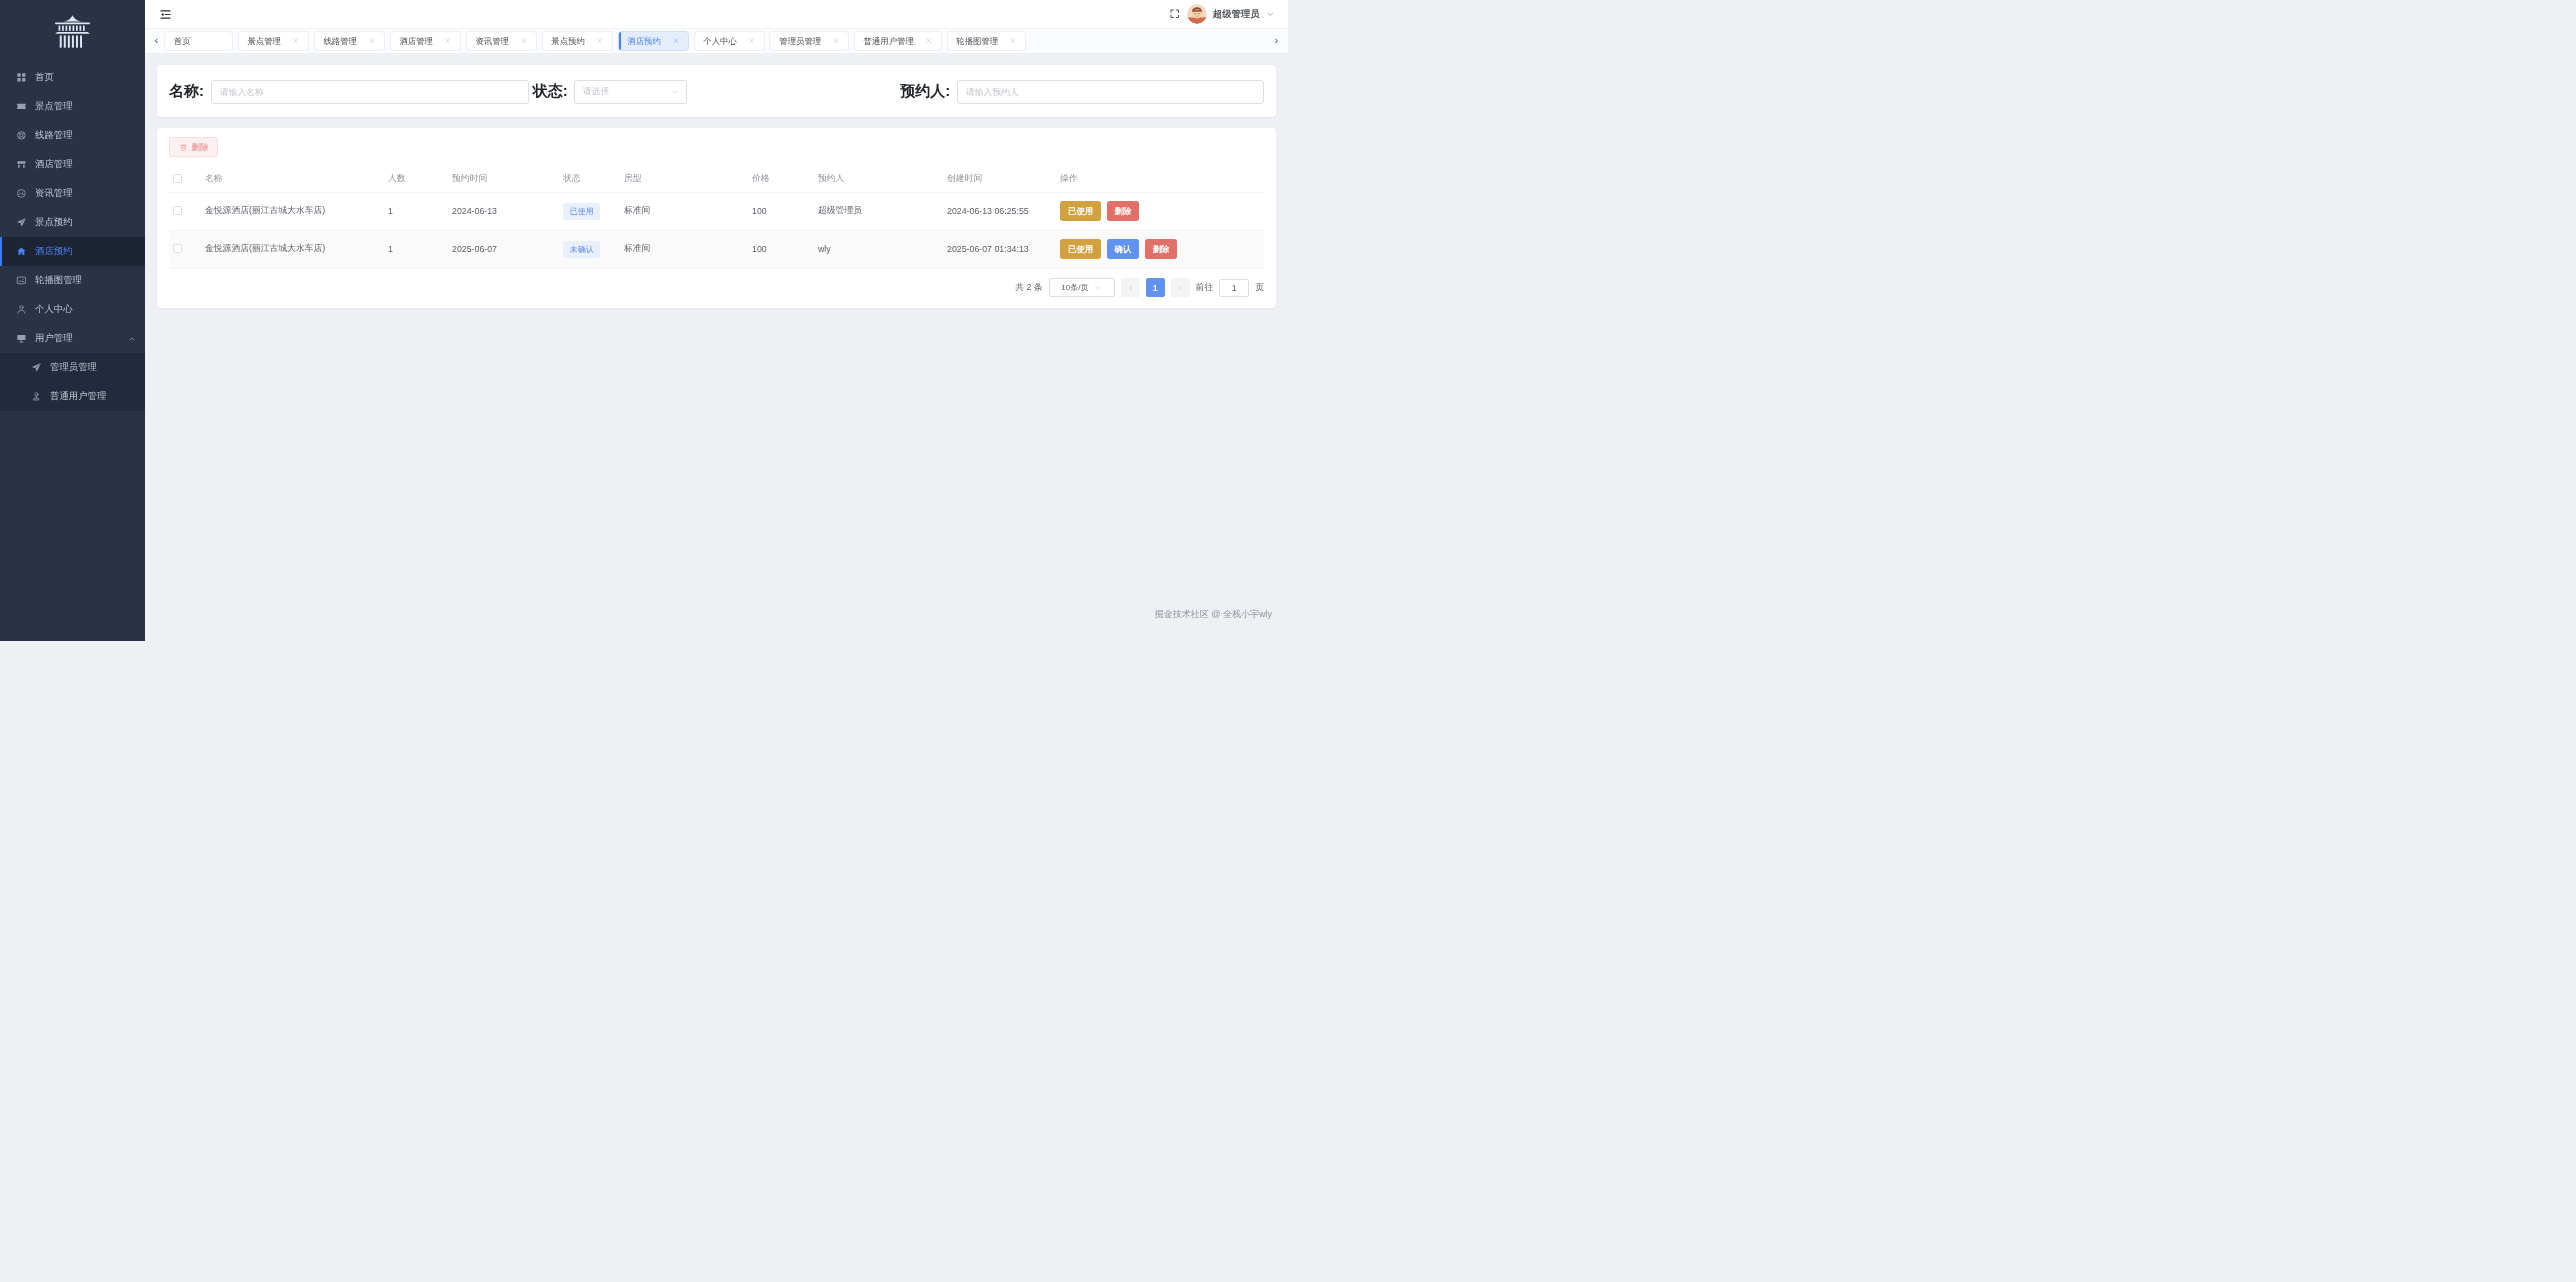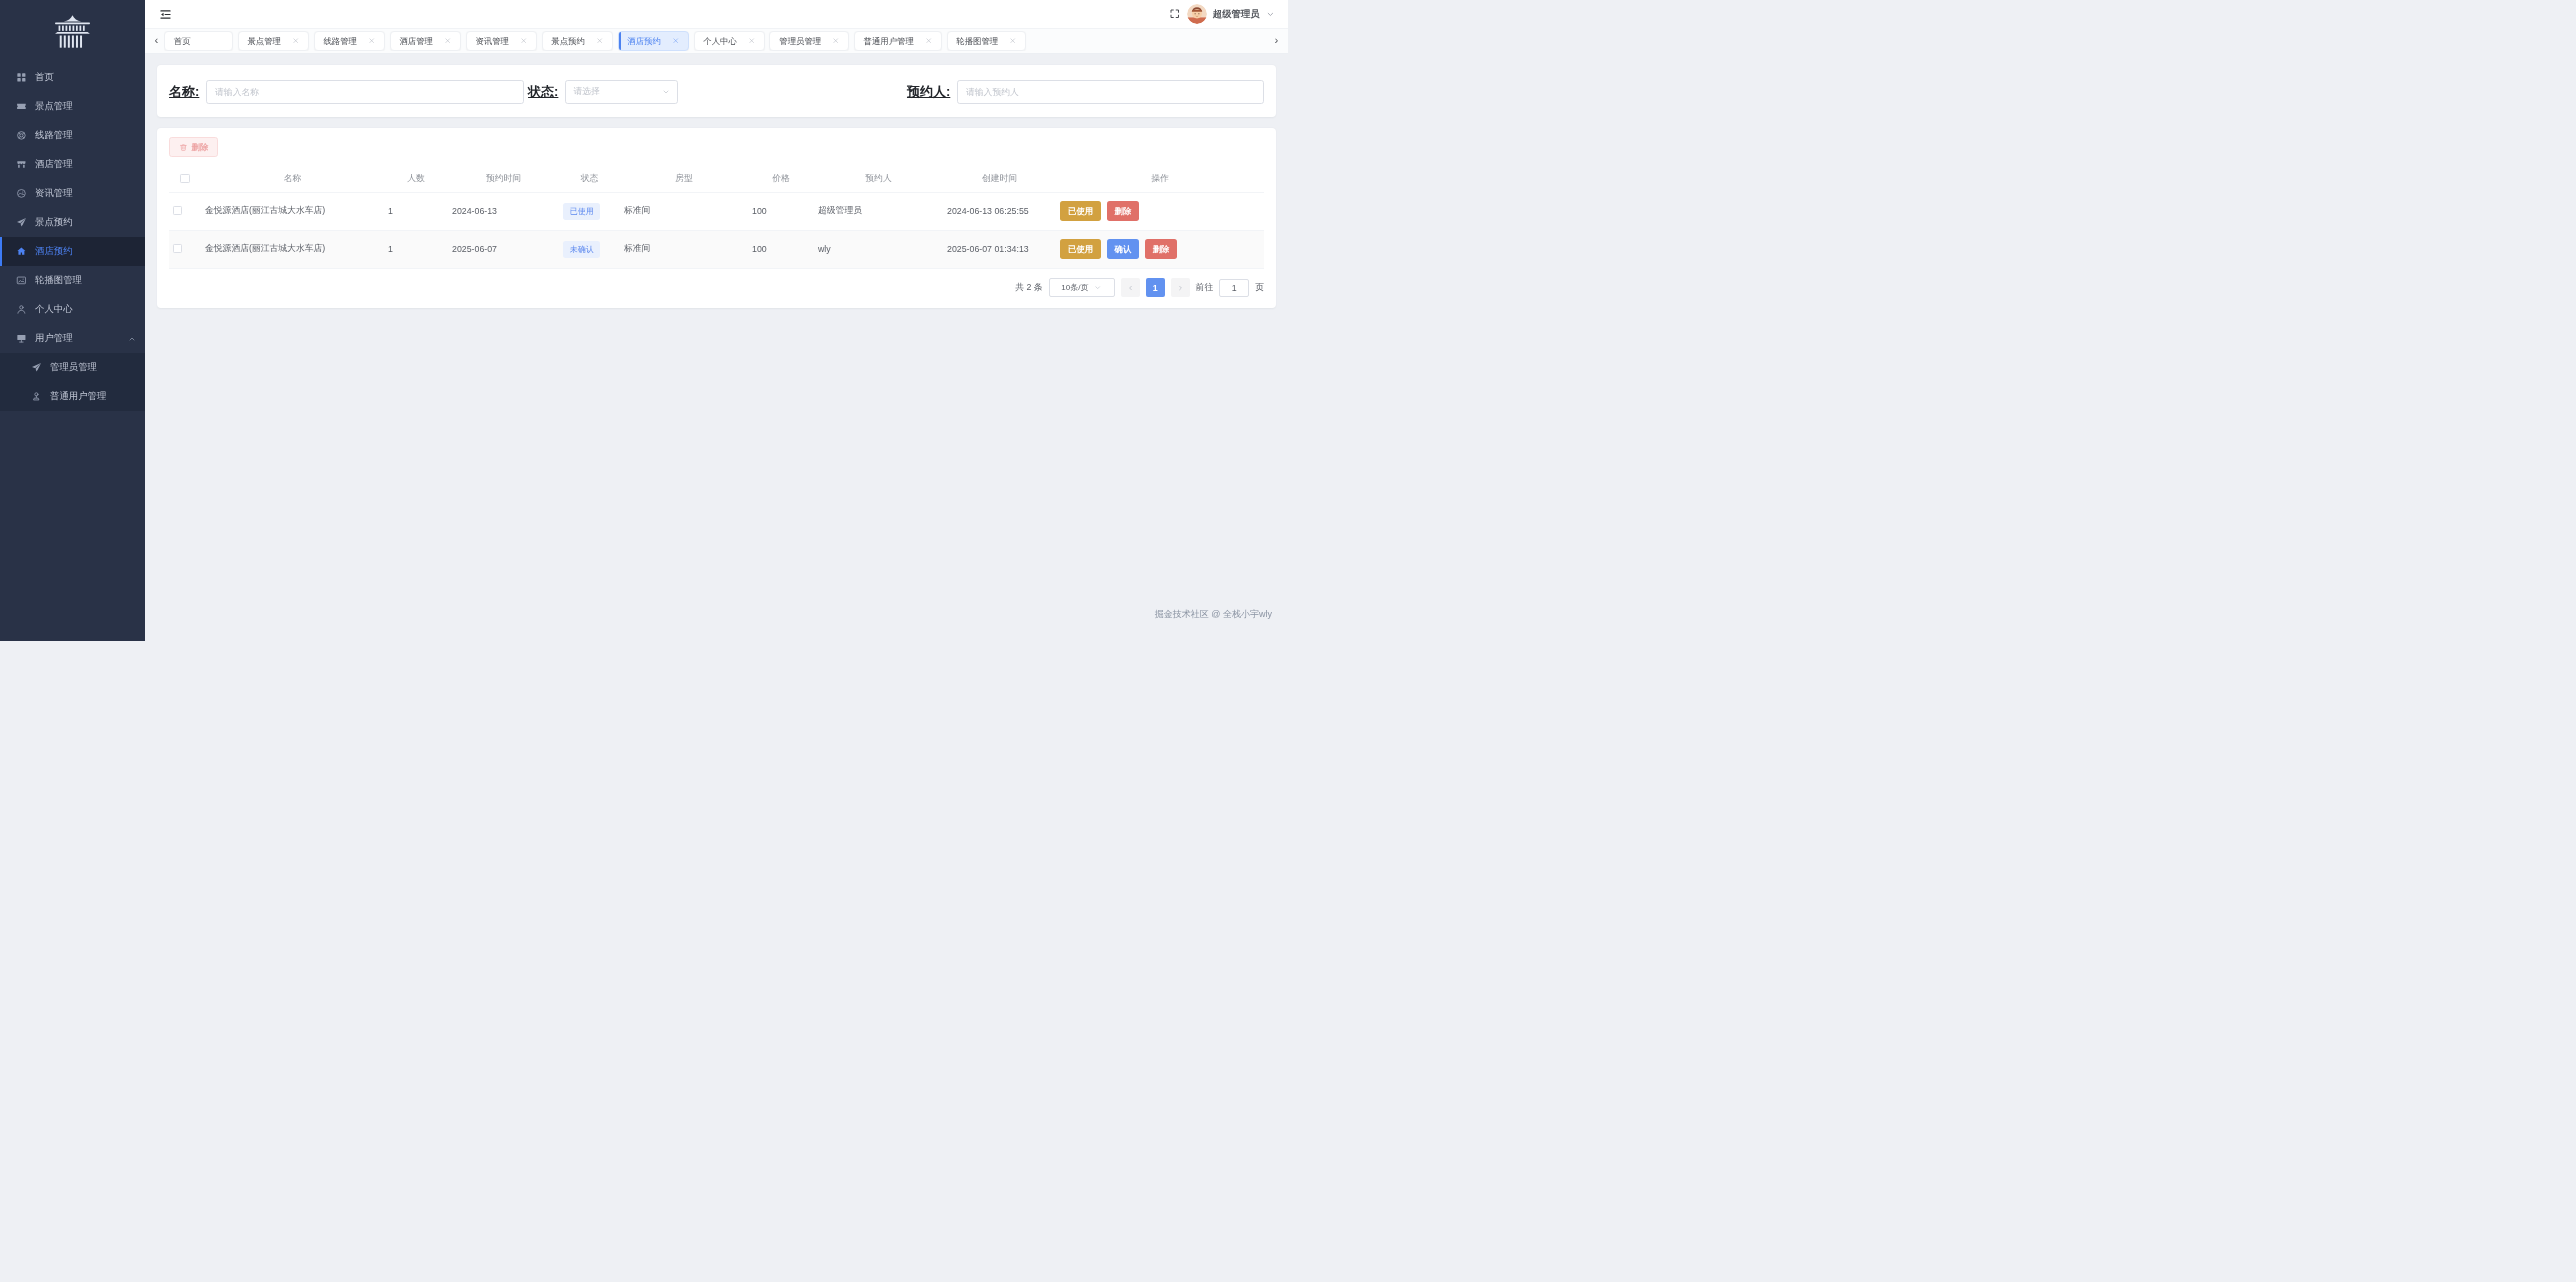--- a/index.html
+++ b/index.html
@@ -43,41 +43,41 @@
   .tab.active { background:#e3edfe; border-color:#cfe0fc; color:#4c82f0; }
   .tab.active::before { content:""; position:absolute; left:0; top:0; bottom:0; width:2.7px;
     background:#4c82f0; border-radius:4px 0 0 4px; }
   .tab.active .tab-close { color:#7ba4f4; }
   
   .content { flex:1; padding:10.8px 12px 0; position:relative; overflow:hidden; }
   .card { background:#fff; border-radius:4px; box-shadow:0 0.7px 2px rgba(31,45,61,.06); }
   .filter-card { padding:15px 12px 13.5px; margin-bottom:10.8px; }
   .filter-row { display:flex; align-items:center; }
   .field { display:flex; align-items:center; gap:6.7px; }
-  .field label { font-size:13px; color:#23262b; font-weight:700; white-space:nowrap;text-decoration:underline; }
+  .field label { font-size:15px; color:#23262b; font-weight:700; white-space:nowrap; }
   .inp { height:24px; border:0.7px solid #dcdfe6; border-radius:2.7px; padding:0 8px; font-size:8.8px;
     color:#333; width:318px; background:#fff; outline:none; }
   .inp::placeholder { color:#c0c4cc; }
   .status-field { margin-left:4px; }
   .select { width:113px; height:24px; border:0.7px solid #dcdfe6; border-radius:2.7px; display:flex;
     align-items:center; justify-content:space-between; padding:0 7.4px; color:#c0c4cc; font-size:8.8px;
     background:#fff; cursor:pointer; }
   .reserver-field { margin-left:auto; }
   .reserver-field .inp { width:307px; }
   .btn-row { margin-top:10.8px; display:flex; gap:6.7px; }
   .btn { display:inline-flex; align-items:center; gap:4.7px; height:22px; padding:0 10.8px; border-radius:2.7px;
     font-size:9px; cursor:pointer; border:0.7px solid transparent; font-weight:600; }
   .btn.primary { background:#6292f0; color:#fff; }
   .btn.plain { background:#fff; border-color:#dcdfe6; color:#4a4d53; }
   
   .table-card { padding:9.4px 12px 10.8px; }
   .btn-del { display:inline-flex; align-items:center; gap:4px; height:19.6px; padding:0 8.8px; border-radius:2.7px;
     background:#fdf0f0; border:0.7px solid #f9dcdc; color:#eda4a4; font-size:8.4px; font-weight:600; cursor:not-allowed; }
   table { width:100%; border-collapse:collapse; margin-top:9.4px; table-layout:fixed; }
-  th { font-size:8.8px; color:#8f939a; text-align:center; font-weight:500; height:26px; padding:0 4px; }
+  th { font-size:8.8px; color:#8f939a; text-align:left; font-weight:500; height:26px; padding:0 4px; }
   td { font-size:8.8px; color:#5a5e66; height:38px; padding:0 4px; border-top:0.7px solid #f2f4f7; }
   tbody tr:last-child td { border-bottom:0.7px solid #f2f4f7; }
   tr.striped td { background:#fafafa; }
   .checkbox { width:9.4px; height:9.4px; border:0.7px solid #dcdfe6; border-radius:1.3px; background:#fff;
     display:inline-block; cursor:pointer; }
   .badge { display:inline-block; background:#e9f0fd; color:#5d89ef; font-size:8px; padding:3.4px 6.7px; border-radius:2.7px; }
   .btn-mini { display:inline-flex; align-items:center; height:20px; padding:0 8px; border-radius:2.7px;
     color:#fff; font-size:8.4px; font-weight:600; border:none; cursor:pointer; margin-right:5.4px; }
   .btn-mini.warning { background:#d2a140; }
   .btn-mini.primary { background:#6292f0; }

